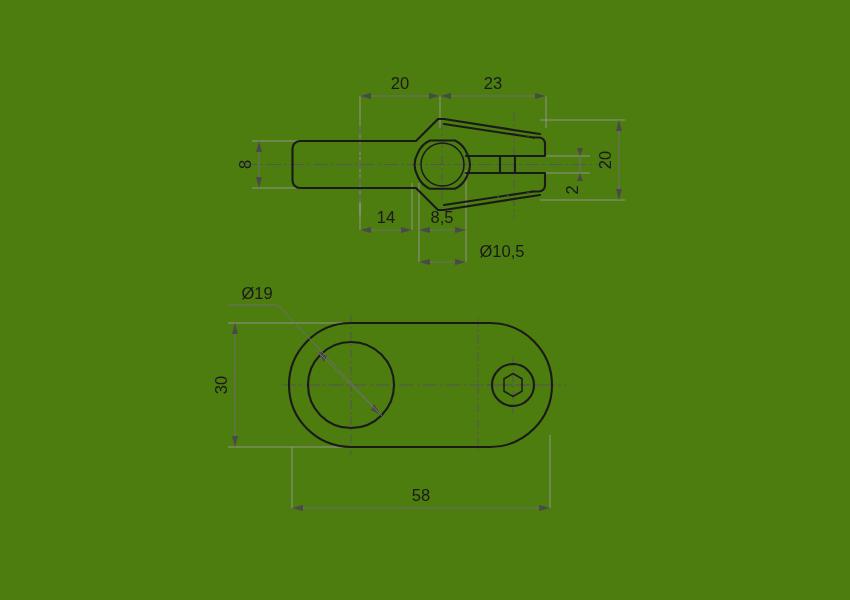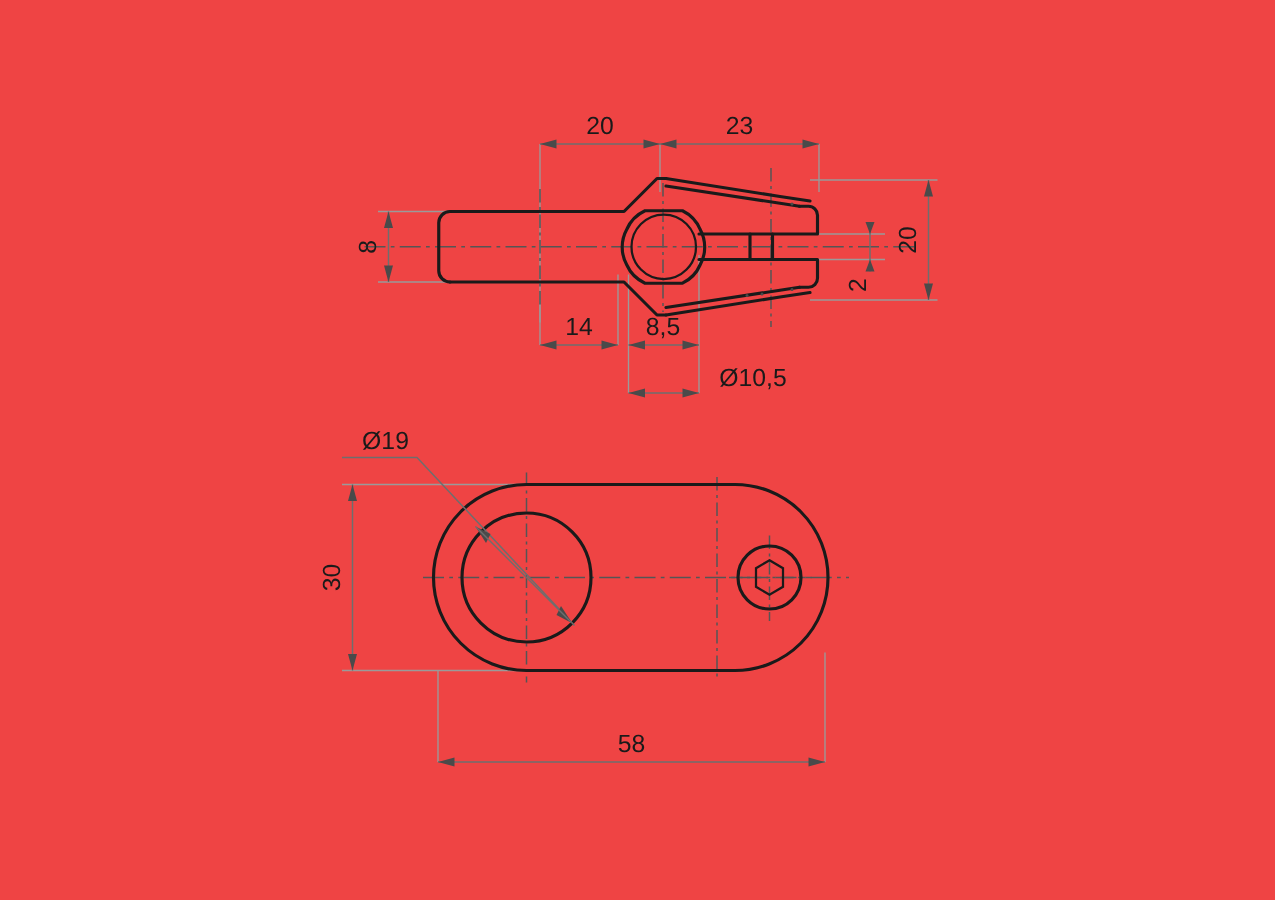--- a/index.html
+++ b/index.html
@@ -11,21 +11,21 @@
   body {
     width: 850px;
     height: 600px;
     overflow: hidden;
     font-family: "Liberation Sans", sans-serif;
   }
   #drawing-root {
     position: relative;
     width: 850px;
     height: 600px;
-    background: #ef4444;
+    background: #4d7c0f;
   }
   svg#drawing-canvas {
     display: block;
     width: 850px;
     height: 600px;
   }
   .outline {
     fill: none;
     stroke: #1a1a1a;
     stroke-width: 2.1;

